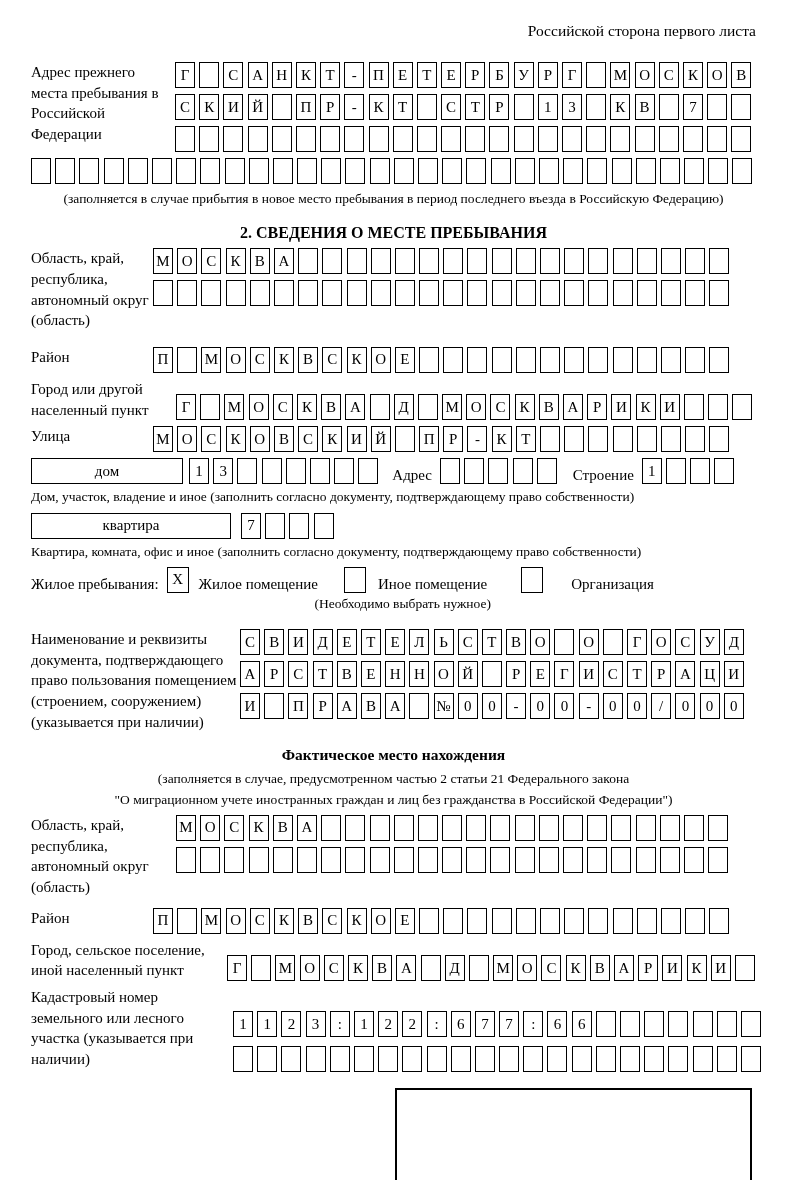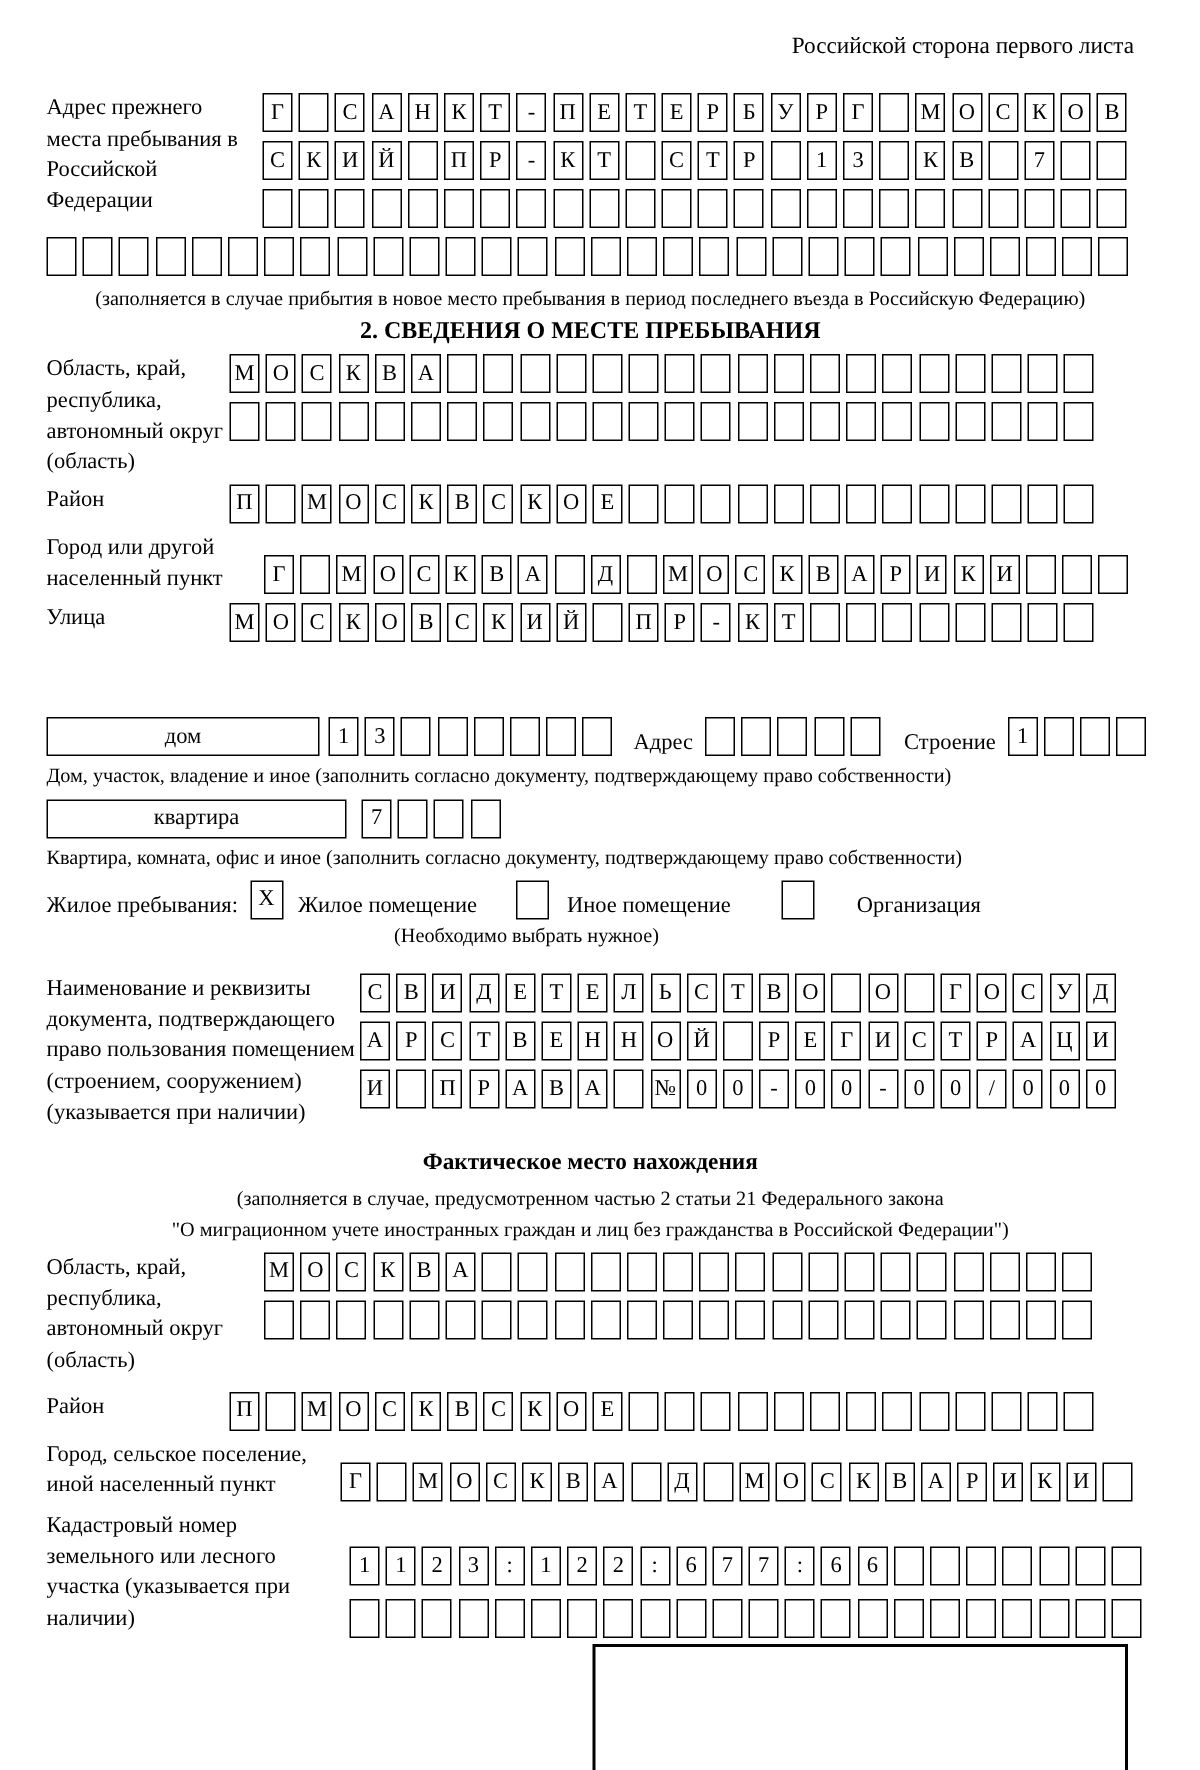--- a/index.html
+++ b/index.html
@@ -33,21 +33,21 @@
   .cb{
     width:22px;height:26px;border:1.8px solid #000;box-sizing:border-box;
     display:inline-flex;align-items:center;justify-content:center;font-size:15px;flex:0 0 auto;
   }
   .note{font-size:13.5px;line-height:1.35;}
   .center{text-align:center;}
   .sec-header{font-size:16px;font-weight:bold;text-align:center;}
   .fact-header{font-size:15.5px;font-weight:bold;text-align:center;}
   .inline-label{font-size:15px;flex:0 0 auto;}
   .stampbox{width:357px;height:177px;border:2px solid #000;box-sizing:border-box;margin-left:364px;background:#fff;}
-  .mt4{margin-top:4px;}.mt6{margin-top:6px;}.mt8{margin-top:4px;}.mt10{margin-top:10px;}
+  .mt4{margin-top:4px;}.mt6{margin-top:6px;}.mt8{margin-top:16px;}.mt10{margin-top:10px;}
   .mt14{margin-top:14px;}.mt22{margin-top:22px;}
 </style>
 </head>
 <body>
 
 <div class="page">
 
   <div class="top-title">Российской сторона первого листа</div>
 
   <div class="field mt22">
@@ -311,21 +311,21 @@
         <span class="cell"></span>
         <span class="cell"></span>
         <span class="cell"></span>
         <span class="cell"></span>
         <span class="cell"></span>
         <span class="cell"></span>
       </div>
   </div>
 
   <div class="field vcenter mt6">
-    <div class="wordbox" style="width:182px;margin-right:6px;margin-top:44px;">
+    <div class="wordbox" style="width:152px;margin-right:6px;">
         <span>дом</span>
       </div>
     <div class="grid">
         <span class="cell">1</span>
         <span class="cell">3</span>
         <span class="cell"></span>
         <span class="cell"></span>
         <span class="cell"></span>
         <span class="cell"></span>
         <span class="cell"></span>
@@ -364,21 +364,21 @@
 
   <div class="field vcenter mt6">
     <div class="inline-label">Жилое пребывания:</div>
     <div class="cb" style="margin:0 10px 0 8px;">X</div>
     <div class="inline-label">Жилое помещение</div>
     <div class="cb" style="margin:0 12px 0 26px;"></div>
     <div class="inline-label">Иное помещение</div>
     <div class="cb" style="margin:0 28px 0 34px;"></div>
     <div class="inline-label">Организация</div>
   </div>
-  <div class="note" style="margin:2px 0 16px 180px;width:280px;text-align:center;">(Необходимо выбрать нужное)</div>
+  <div class="note" style="margin:2px 0 16px 180px;width:280px;text-align:right;">(Необходимо выбрать нужное)</div>
 
   <div class="field mt8">
     <div class="flabel w209">Наименование и реквизиты документа, подтверждающего право пользования помещением (строением, сооружением) (указывается при наличии)</div>
     <div class="stack">
       <div class="grid">
           <span class="cell">С</span>
           <span class="cell">В</span>
           <span class="cell">И</span>
           <span class="cell">Д</span>
           <span class="cell">Е</span>

